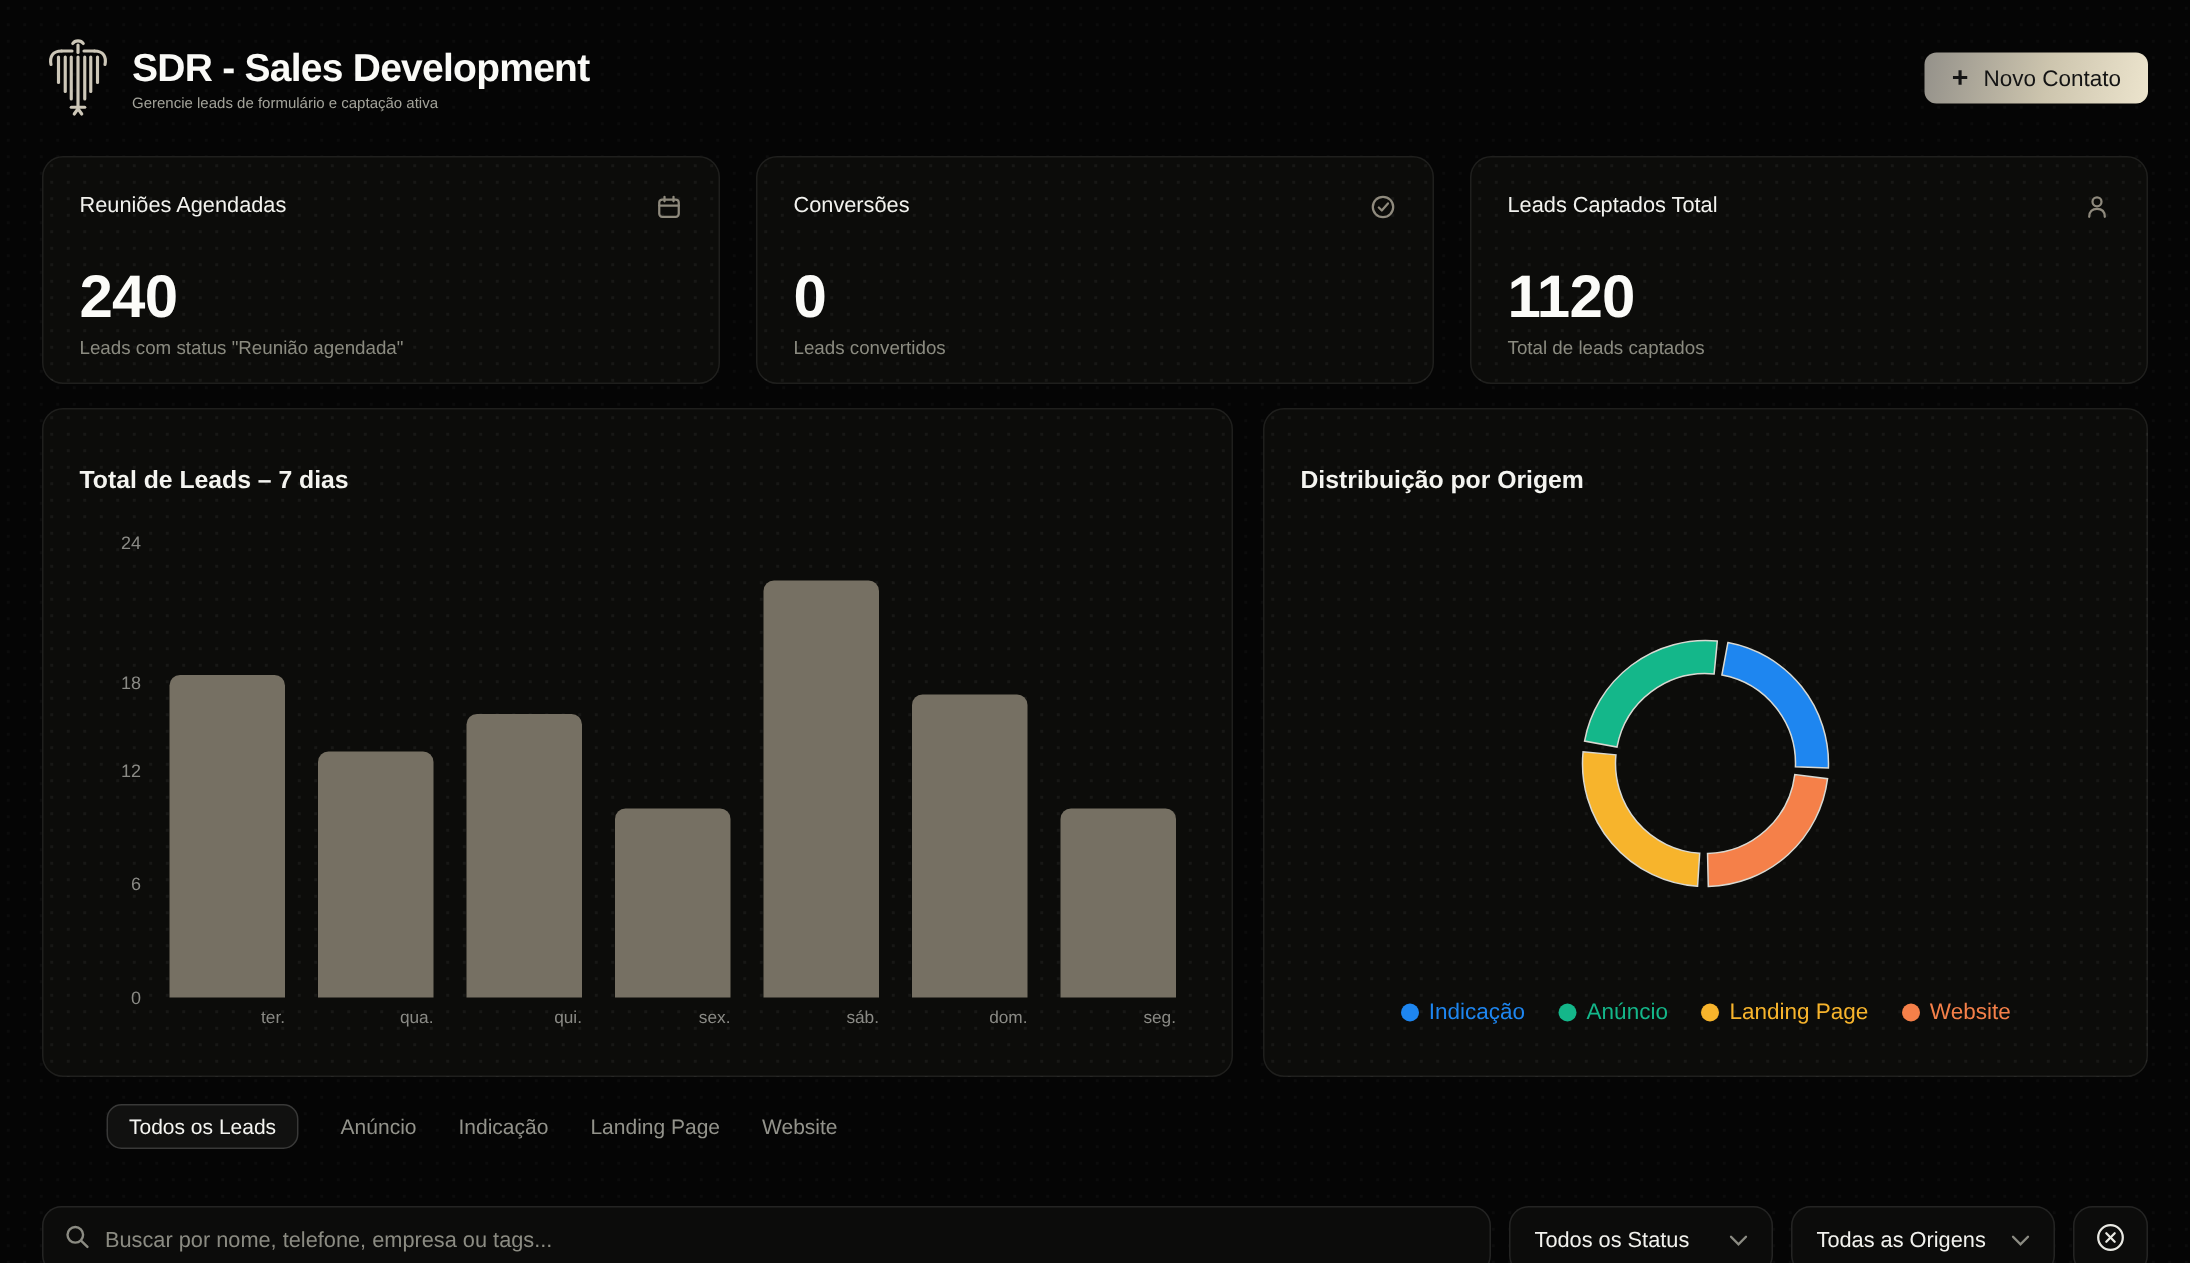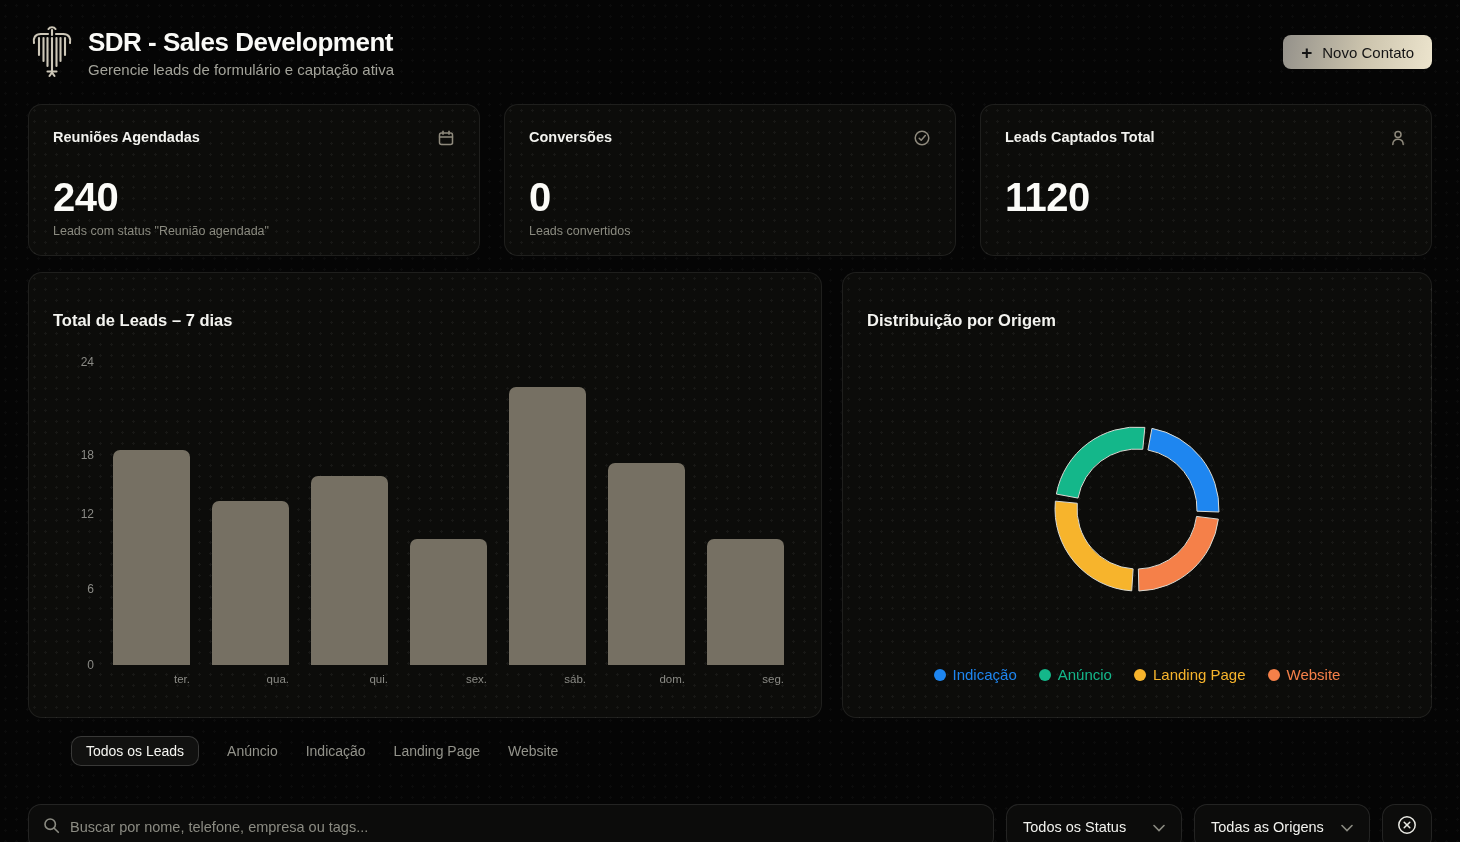--- a/index.html
+++ b/index.html
@@ -16,33 +16,33 @@
     background-color:#0c0c0a;
     background-image: radial-gradient(rgba(255,255,255,0.05) 1px, transparent 1.2px);
     background-size: 11px 11px;
     border:1px solid rgba(255,255,255,0.08);
     border-radius:14px;
   }
   
   .header { display:flex; align-items:center; padding:26px 28px 0; }
   .logo { width:48px; height:52px; margin-right:12px; flex:0 0 auto; }
   .h-title { font-size:26px; font-weight:bold; letter-spacing:-0.5px; color:#fafaf7; }
-  .h-sub { font-size:15px; color:#a3a39a; margin-top:3px; }
+  .h-sub { font-size:10px; color:#a3a39a; margin-top:3px; }
   .btn-new {
     margin-left:auto; display:flex; align-items:center; gap:10px;
     background:linear-gradient(100deg, #94918a 0%, #cdc5ae 55%, #ece4cd 100%);
     color:#141414; border:none; border-radius:8px; height:34px; padding:0 18px;
     font-size:15px; font-family:inherit; cursor:pointer;
   }
   .btn-new .plus { font-size:19px; font-weight:bold; line-height:1; }
   
   .stats { margin:26px 28px 0; display:grid; grid-template-columns:1fr 1fr 1fr; gap:24px; }
   .stat { height:152px; padding:24px; position:relative; }
   .stat-top { display:flex; justify-content:space-between; align-items:flex-start; }
-  .stat-label { font-size:14.5px; font-weight:700; color:#ececе6; }
+  .stat-label { font-size:14.5px; font-weight:400; color:#ececе6; }
   .stat-icon { color:#8f8a7d; }
   .stat-value { font-size:40px; font-weight:bold; margin-top:24px; color:#fbfbf8; letter-spacing:-0.5px; }
   .stat-desc { font-size:12.5px; color:#8b8b80; margin-top:4px; }
   
   .charts { margin:16px 28px 0; display:grid; grid-template-columns:794px 1fr; gap:20px; }
   .chart-card { height:446px; padding:38px 24px; position:relative; }
   .chart-title { font-size:16.5px; font-weight:600; color:#f4f4f0; }
   .bar-chart { position:relative; height:345px; margin-top:32px; }
   .ylabels { position:absolute; left:0; top:0; width:41px; height:303px; }
   .ylabel { position:absolute; right:0; font-size:12px; color:#8a8a85; }
@@ -150,20 +150,21 @@
     <div class="stat-top">
       <span class="stat-label">Leads Captados Total</span>
       <span class="stat-icon">
         <svg width="18" height="18" viewBox="0 0 18 18" fill="none" stroke="#8f8a7d" stroke-width="1.5" stroke-linecap="round">
           <circle cx="9" cy="5.5" r="3"></circle>
           <path d="M3.8 15.5 C3.8 11.8 5.9 10.2 9 10.2 C12.1 10.2 14.2 11.8 14.2 15.5"></path>
         </svg>
       </span>
     </div>
     <div class="stat-value">1120</div>
+    <div class="stat-desc">Total de leads captados</div>
   </div>
 </div>
 
 <div class="charts">
   <div class="card chart-card">
     <div class="chart-title">Total de Leads – 7 dias</div>
     <div class="bar-chart">
       <div class="ylabels">
           <span class="ylabel" style="top: 296px;">0</span>
           <span class="ylabel" style="top: 220.25px;">6</span>

